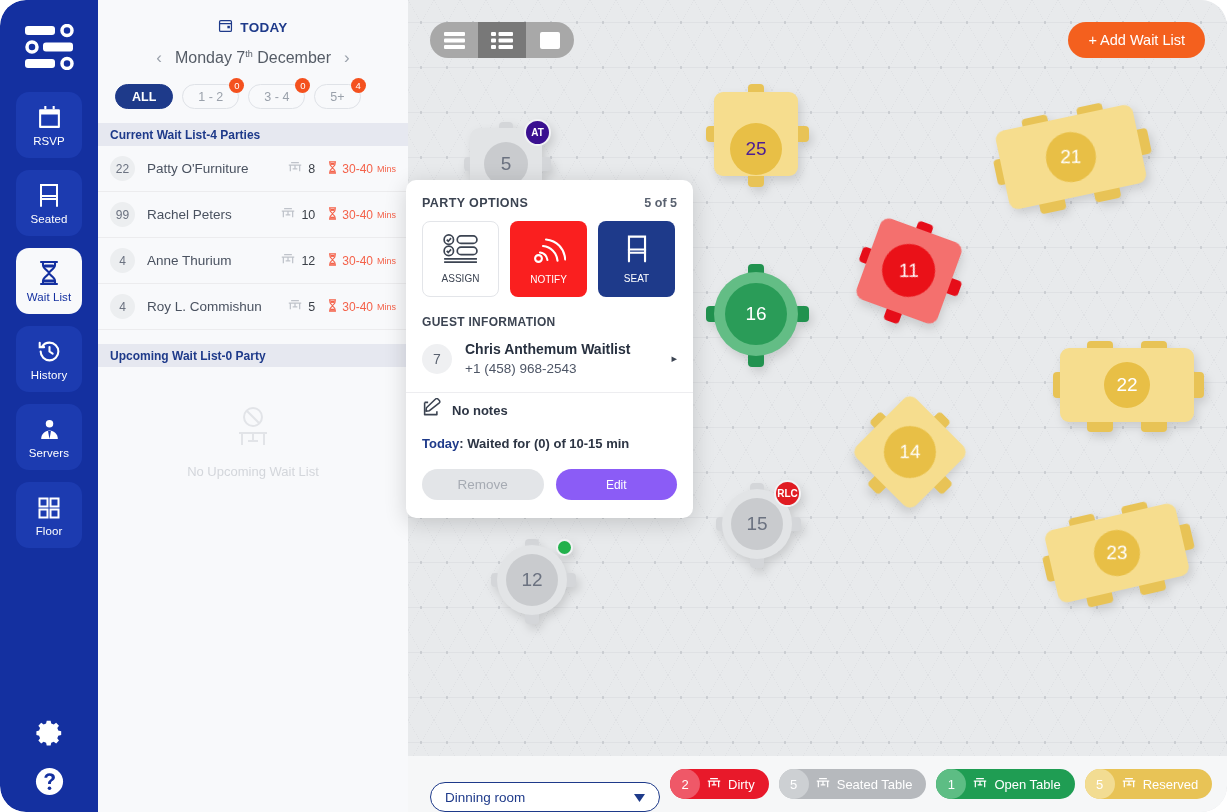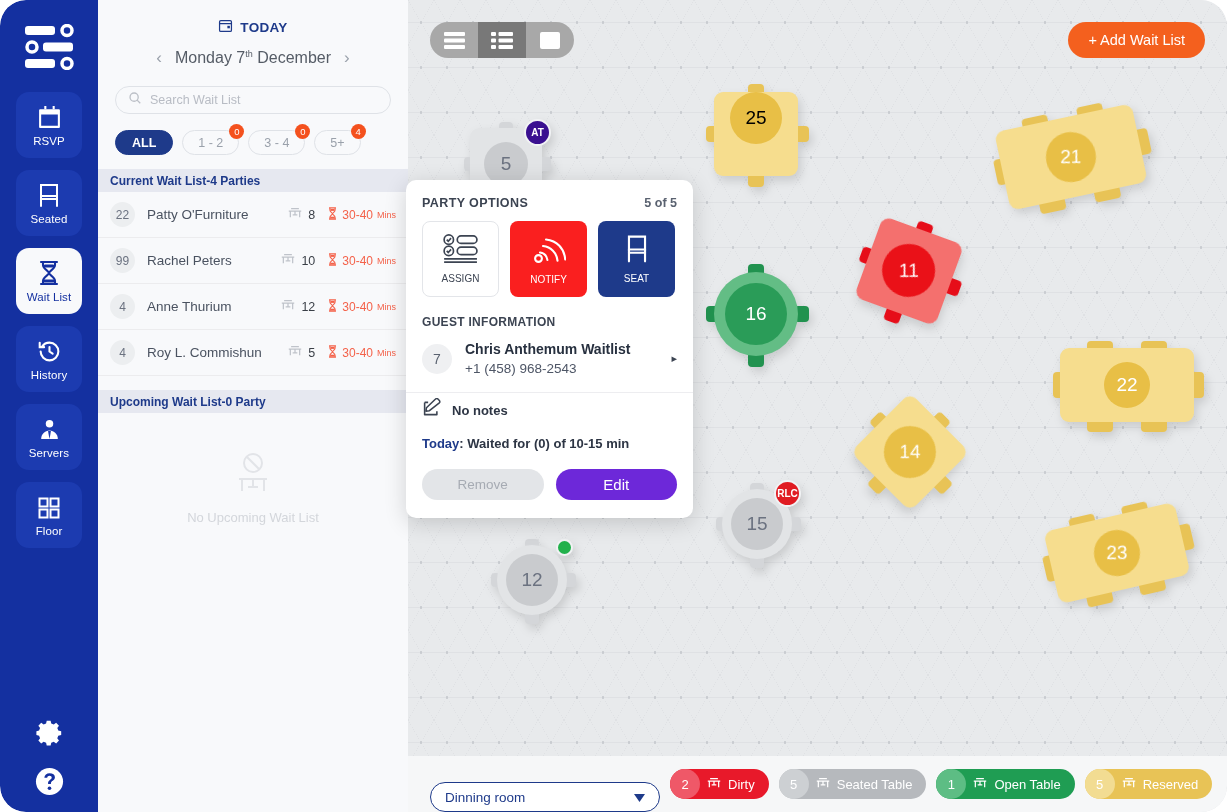--- a/index.html
+++ b/index.html
@@ -187,22 +187,22 @@
   .pop-bot { border-top: 1px solid #ededf0; padding: 5px 16px 18px; }
   .notes { display:flex; align-items:center; gap: 9px; font-size: 13px; color: #2d3544; font-weight:bold; }
   .waited { margin-top: 14px; font-size: 13px; color: #2d3544; font-weight:bold; }
   .waited b { color: #1e3a8a; }
   .pop-actions { display:flex; gap: 12px; margin-top: 18px; }
   .btn-rm {
     flex:1; height: 31px; border-radius: 16px; background: #e3e5e8; border:none;
     color: #a6abb3; font-size: 13.5px; font-family:inherit; cursor:pointer;
   }
   .btn-ed {
-    flex:1; height: 31px; border-radius: 16px; background: #6d28d9; border:none;
-    color: #fff; font-size: 15px; font-family:inherit; cursor:pointer;
+    flex:1; height: 31px; border-radius: 16px; background: #8b5cf6; border:none;
+    color: #fff; font-size: 12px; font-family:inherit; cursor:pointer;
   }
 </style>
 </head>
 <body>
 
 <div class="app">
 
   <div class="sidebar">
     <div class="logo">
       <svg width="52" height="46" viewBox="0 0 52 46">
@@ -319,29 +319,20 @@
     <div class="datenav">
       <span class="arr">‹</span>
       <span>
         <span>Monday</span>
         <span>7</span><sup>th</sup>
         <span>December</span>
       </span>
       <span class="arr">›</span>
     </div>
 
-    <div class="searchbox">
-      <span>
-        <svg width="14" height="14" viewBox="0 0 24 24" fill="none" stroke="#bcc0c7" stroke-width="2.3">
-          <circle cx="10.5" cy="10.5" r="7"></circle>
-            <path d="M15.6 15.6L21 21"></path>
-        </svg>
-      </span>
-      <input placeholder="Search Wait List" style="">
-    </div>
 
     <div class="filters">
       <div class="pill sel">
         <span>ALL</span>
       </div>
       <div class="pill">
         <span>1 - 2</span>
         <span class="badge">0</span>
       </div>
       <div class="pill">
@@ -499,22 +490,22 @@
             <div class="badge2" style="width:27px;height:27px;background:#3a1090;right:-9px;top:-9px">AT</div>
           </div>
   </div>
         <div class="tbl" style="left:306px;top:92px;width:84px;height:84px;transform:rotate(0deg);
             filter:drop-shadow(3px 5px 5px rgba(0,0,0,.13))">
     <div class="chair" style="left:34.019999999999996px;top:-7.92px;width:15.96px;height:14.92px;background:#e8c356"></div>
           <div class="chair" style="left:34.019999999999996px;top:80px;width:15.96px;height:14.92px;background:#e8c356"></div>
           <div class="chair" style="left:-7.92px;top:34.019999999999996px;width:14.92px;height:15.96px;background:#e8c356"></div>
           <div class="chair" style="left:80px;top:34.019999999999996px;width:14.92px;height:15.96px;background:#e8c356"></div>
     <div class="deck" style="inset:0;background:#f6dd8e;border-radius:9px"></div>
-    <div class="hub" style="left:15.96px;top:0;width:52.08px;height:52.08px;
-             background:#e8bf46;color:#000000;transform:rotate(0deg)">25</div>
+    <div class="hub" style="left:15.96px;top:31px;width:52.08px;height:52.08px;
+             background:#e8bf46;color:#4c1d95;transform:rotate(0deg)">25</div>
     <div style="transform:rotate(0deg)"></div>
   </div>
         <div class="tbl" style="left:593px;top:117px;width:140px;height:80px;transform:rotate(-12deg);
             filter:drop-shadow(3px 5px 5px rgba(0,0,0,.13))">
     <div class="chair" style="left:28.7px;top:-7.4px;width:26.6px;height:14.4px;background:#e8c356"></div>
           <div class="chair" style="left:28.7px;top:76px;width:26.6px;height:14.4px;background:#e8c356"></div>
           <div class="chair" style="left:84.7px;top:-7.4px;width:26.6px;height:14.4px;background:#e8c356"></div>
           <div class="chair" style="left:84.7px;top:76px;width:26.6px;height:14.4px;background:#e8c356"></div>
           <div class="chair" style="left:-7.4px;top:26.7px;width:14.4px;height:26.6px;background:#e8c356"></div>
           <div class="chair" style="left:136px;top:26.7px;width:14.4px;height:26.6px;background:#e8c356"></div>

